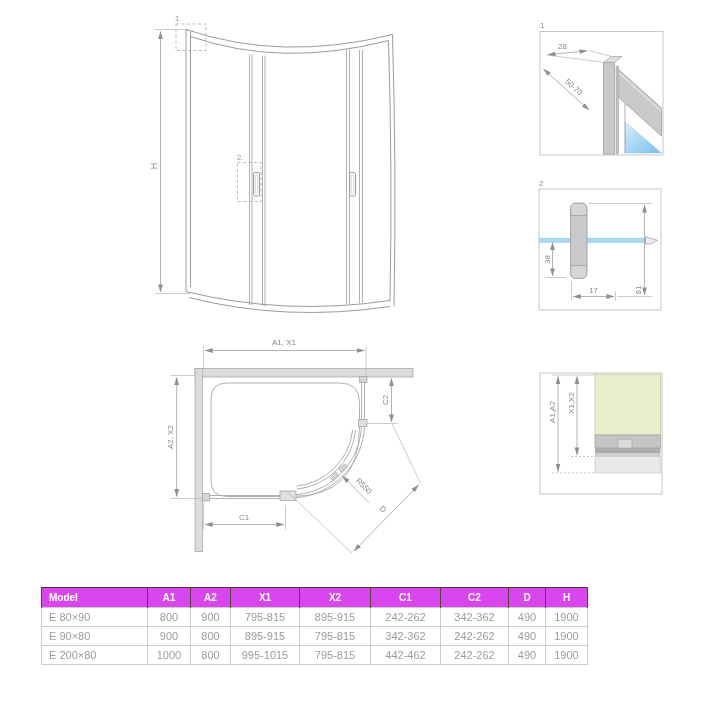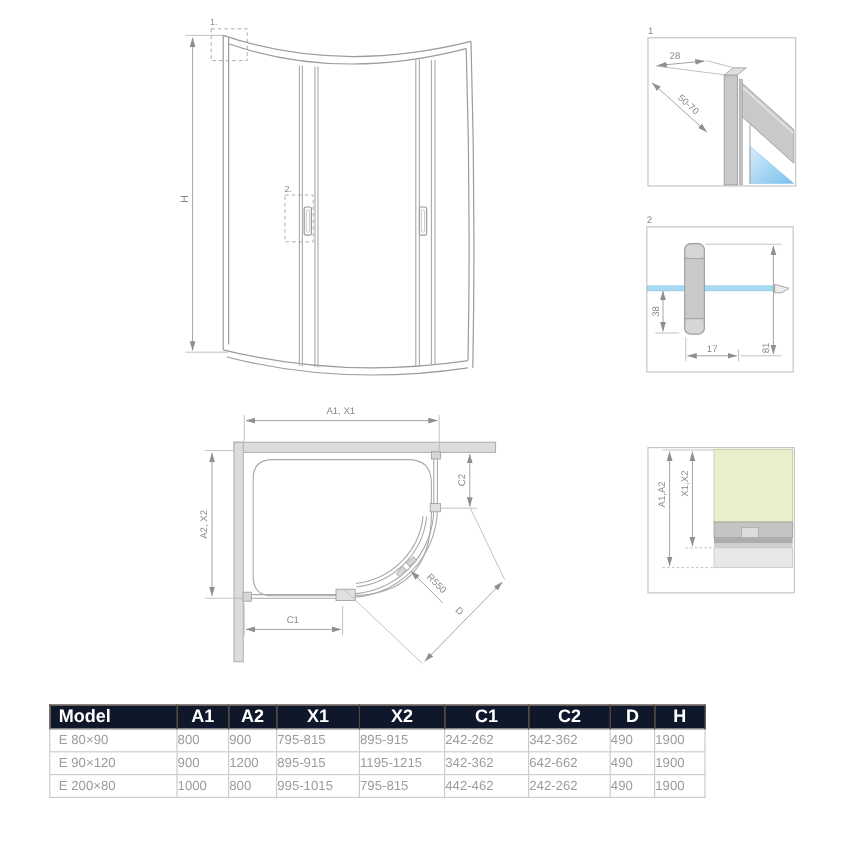--- a/index.html
+++ b/index.html
@@ -11,24 +11,24 @@
   .dimE{stroke:#a0a0a0;stroke-width:.8;fill:none;marker-end:url(#arw);}
   .ext{stroke:#b6b6b6;stroke-width:.7;fill:none;}
   .dash{stroke:#a9a9a9;stroke-width:.8;fill:none;stroke-dasharray:3,2.5;}
   .dot{stroke:#b0b0b0;stroke-width:.7;fill:none;stroke-dasharray:2,2;}
   .box{fill:#fff;stroke:#c6c6c6;stroke-width:1;}
   text.t{fill:#8a8a8a;font-size:8px;}
   text.tm{fill:#8f8f8f;font-size:7.5px;}
   text.th{fill:#8a8a8a;font-size:9px;}
   
   table.spec{position:absolute;left:41px;top:587px;width:546px;border-collapse:collapse;table-layout:fixed;}
-  table.spec th{background:#0f172a;color:#fff;font-size:15px;font-weight:bold;height:19px;
+  table.spec th{background:#d946ef;color:#fff;font-size:10px;font-weight:bold;height:19px;
     text-align:center;padding:0;border:1px solid #55463c;border-top:1px solid #42332a;border-bottom:none;}
   table.spec th:first-child{text-align:left;padding-left:7px;}
-  table.spec td{font-size:11px;color:#9c9c9c;text-align:left;height:18px;padding:0;
+  table.spec td{font-size:11px;color:#9c9c9c;text-align:center;height:18px;padding:0;
     border:1px solid #cccccc;background:#fff;white-space:nowrap;}
   table.spec td:first-child{text-align:left;padding-left:7px;}
   table.spec{border:1px solid #bfbfbf;}
 </style>
 </head>
 <body>
 
 <svg width="720" height="585" viewBox="0 0 720 585">
   <defs>
     <marker id="arw" viewBox="0 0 8 6" markerWidth="8" markerHeight="6" refX="7.6" refY="3" orient="auto-start-reverse" markerUnits="userSpaceOnUse">
@@ -231,27 +231,27 @@
         <td>800</td>
         <td>900</td>
         <td>795-815</td>
         <td>895-915</td>
         <td>242-262</td>
         <td>342-362</td>
         <td>490</td>
         <td>1900</td>
       </tr>
       <tr>
-        <td>E 90×120</td>
+        <td>E 90×80</td>
         <td>900</td>
-        <td>1200</td>
+        <td>800</td>
         <td>895-915</td>
-        <td>1195-1215</td>
+        <td>795-815</td>
         <td>342-362</td>
-        <td>642-662</td>
+        <td>242-262</td>
         <td>490</td>
         <td>1900</td>
       </tr>
       <tr>
         <td>E 200×80</td>
         <td>1000</td>
         <td>800</td>
         <td>995-1015</td>
         <td>795-815</td>
         <td>442-462</td>

